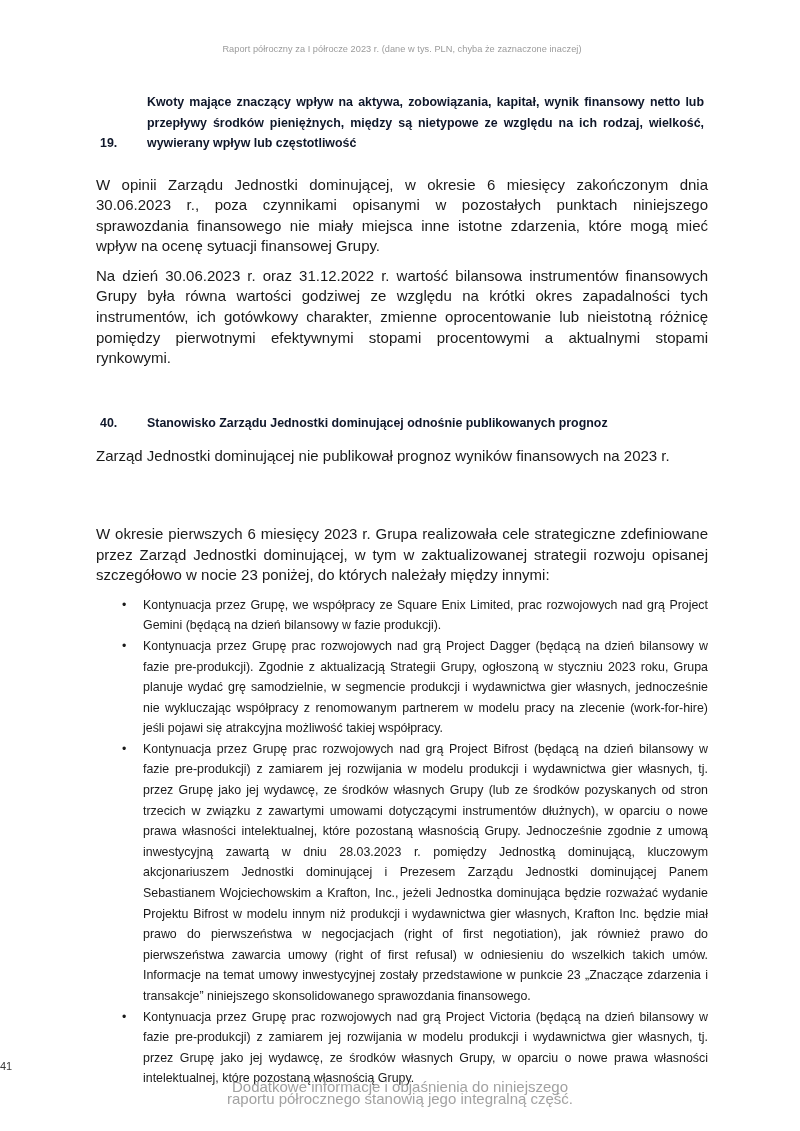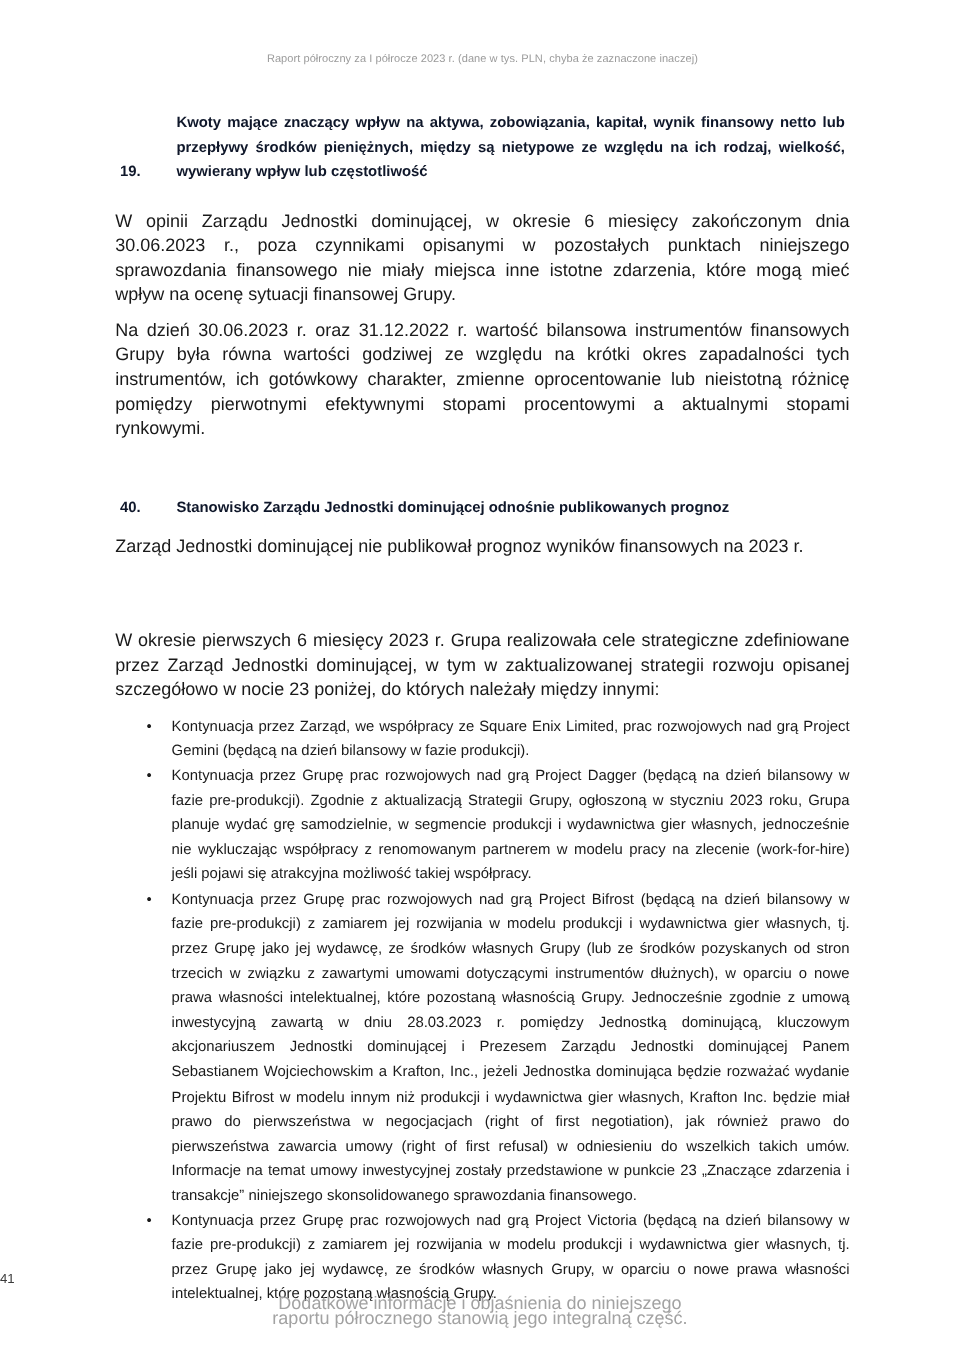--- a/index.html
+++ b/index.html
@@ -180,21 +180,21 @@
 
     <div class="gap-md"></div>
 
     <p class="para">W okresie pierwszych 6 miesięcy 2023 r. Grupa realizowała cele strategiczne zdefiniowane przez Zarząd Jednostki dominującej, w tym w zaktualizowanej strategii rozwoju opisanej szczegółowo w nocie 23 poniżej, do których należały między innymi:</p>
 
     <div class="gap-sm"></div>
 
     <ul class="bullets">
       <li>
         <span class="dot">•</span>
-        <span class="btext">Kontynuacja przez Zarząd, we współpracy ze Square Enix Limited, prac rozwojowych nad grą Project Gemini (będącą na dzień bilansowy w fazie produkcji).</span>
+        <span class="btext">Kontynuacja przez Grupę, we współpracy ze Square Enix Limited, prac rozwojowych nad grą Project Gemini (będącą na dzień bilansowy w fazie produkcji).</span>
       </li>
       <li>
         <span class="dot">•</span>
         <span class="btext">Kontynuacja przez Grupę prac rozwojowych nad grą Project Dagger (będącą na dzień bilansowy w fazie pre-produkcji). Zgodnie z aktualizacją Strategii Grupy, ogłoszoną w styczniu 2023 roku, Grupa planuje wydać grę samodzielnie, w segmencie produkcji i wydawnictwa gier własnych, jednocześnie nie wykluczając współpracy z renomowanym partnerem w modelu pracy na zlecenie (work-for-hire) jeśli pojawi się atrakcyjna możliwość takiej współpracy.</span>
       </li>
       <li>
         <span class="dot">•</span>
         <span class="btext">Kontynuacja przez Grupę prac rozwojowych nad grą Project Bifrost (będącą na dzień bilansowy w fazie pre-produkcji) z zamiarem jej rozwijania w modelu produkcji i wydawnictwa gier własnych, tj. przez Grupę jako jej wydawcę, ze środków własnych Grupy (lub ze środków pozyskanych od stron trzecich w związku z zawartymi umowami dotyczącymi instrumentów dłużnych), w oparciu o nowe prawa własności intelektualnej, które pozostaną własnością Grupy. Jednocześnie zgodnie z umową inwestycyjną zawartą w dniu 28.03.2023 r. pomiędzy Jednostką dominującą, kluczowym akcjonariuszem Jednostki dominującej i Prezesem Zarządu Jednostki dominującej Panem Sebastianem Wojciechowskim a Krafton, Inc., jeżeli Jednostka dominująca będzie rozważać wydanie Projektu Bifrost w modelu innym niż produkcji i wydawnictwa gier własnych, Krafton Inc. będzie miał prawo do pierwszeństwa w negocjacjach (right of first negotiation), jak również prawo do pierwszeństwa zawarcia umowy (right of first refusal) w odniesieniu do wszelkich takich umów. Informacje na temat umowy inwestycyjnej zostały przedstawione w punkcie 23 „Znaczące zdarzenia i transakcje” niniejszego skonsolidowanego sprawozdania finansowego.</span>
       </li>
       <li>

